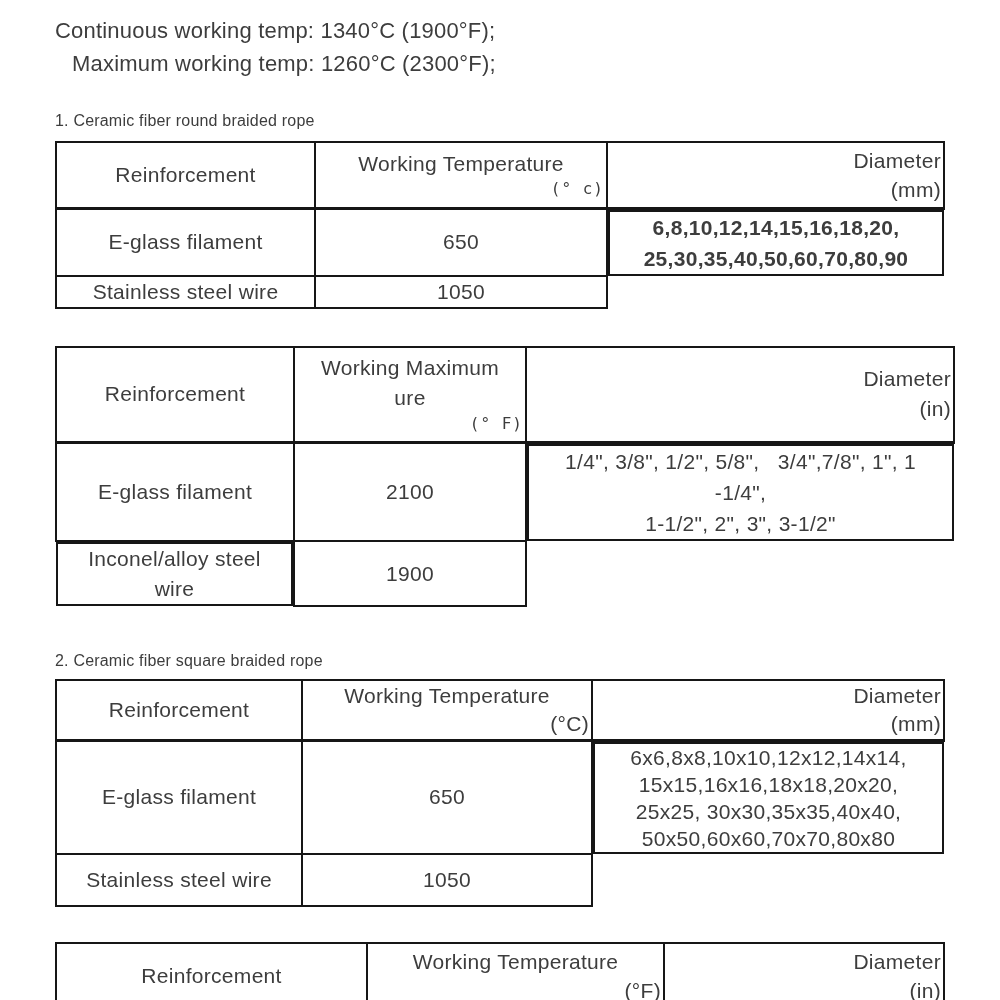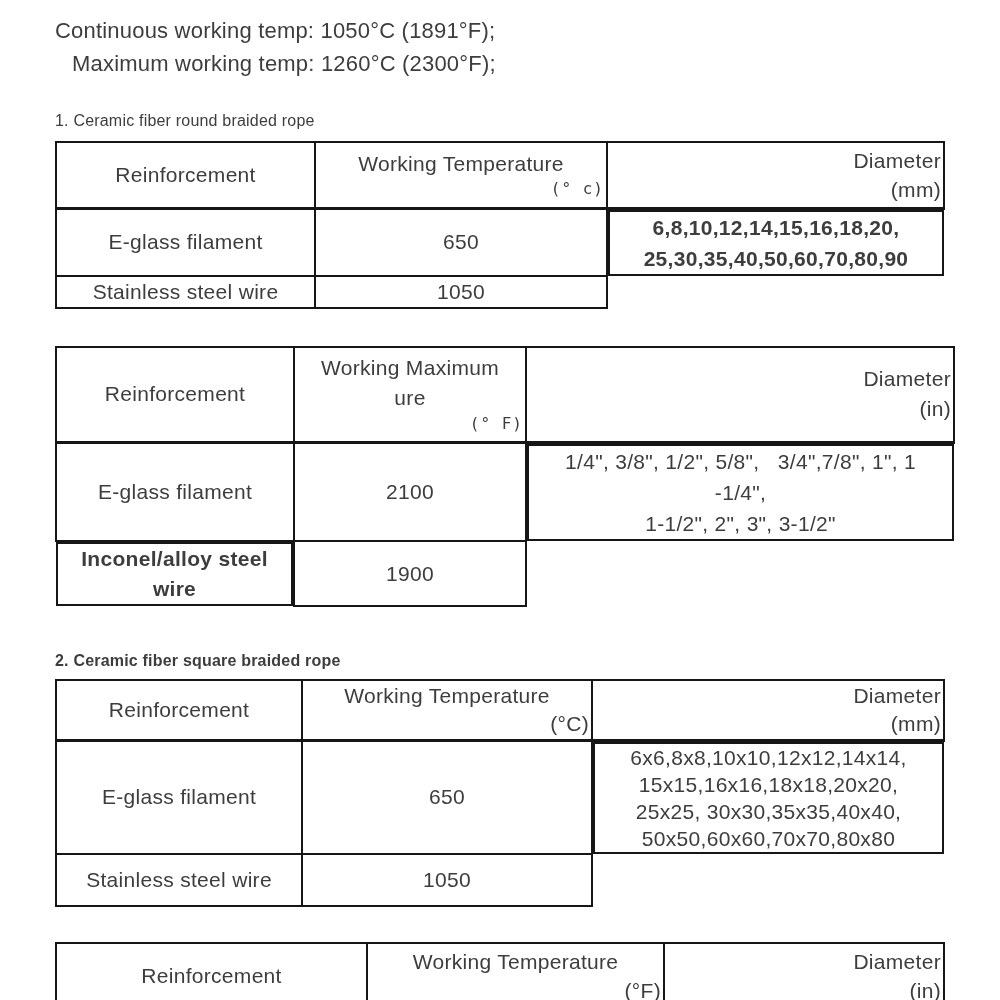--- a/index.html
+++ b/index.html
@@ -25,21 +25,21 @@
   .intro-line + .intro-line {
     margin-top: 9px;
     margin-left: 17px;
   }
   .section-title {
     font-size: 16px;
     letter-spacing: 0.2px;
     line-height: 24px;
   }
   .st1 { margin-top: 33px; }
-  .st2 { margin-top: 42px; font-weight: bold; }
+  .st2 { margin-top: 42px; }
 
   table {
     border-collapse: collapse;
     table-layout: fixed;
   }
   .t1 { margin-top: 8px;  width: 888px; }
   .t2 { margin-top: 37px; width: 898px; }
   .t3 { margin-top: 6px;  width: 888px; }
   .t4 { margin-top: 35px; width: 888px; }
 
@@ -68,37 +68,37 @@
   .t1 thead tr { height: 66px; }
   .t1 tbody tr { height: 32px; }
   .t1 th { line-height: 29px; }
   .t1 .dia { line-height: 31px; font-weight: bold; }
 
   .t2 thead tr { height: 96px; }
   .t2 .r1 { height: 33px; }
   .t2 .r2 { height: 64px; }
   .t2 th { line-height: 30px; }
   .t2 .dia { line-height: 31px; }
-  .t2 .lbl { line-height: 30px; font-weight: bold; }
+  .t2 .lbl { line-height: 30px; }
 
   .t3 thead tr { height: 60px; }
   .t3 .r1 { height: 78px; }
   .t3 .r2 { height: 52px; }
   .t3 th { line-height: 28px; }
   .t3 .dia { line-height: 27px; }
 
   .t4 thead tr { height: 67px; }
   .t4 th { line-height: 29px; }
 </style>
 </head>
 <body>
 
 <div class="doc">
 
-  <div class="intro-line">Continuous working temp: 1050°C (1891°F);</div>
+  <div class="intro-line">Continuous working temp: 1340°C (1900°F);</div>
   <div class="intro-line">Maximum working temp: 1260°C (2300°F);</div>
 
   <div class="section-title st1">1. Ceramic fiber round braided rope</div>
 
   <table class="t1">
     <colgroup>
         <col style="width:259px">
         <col style="width:292px">
         <col style="width:337px">
       </colgroup>

